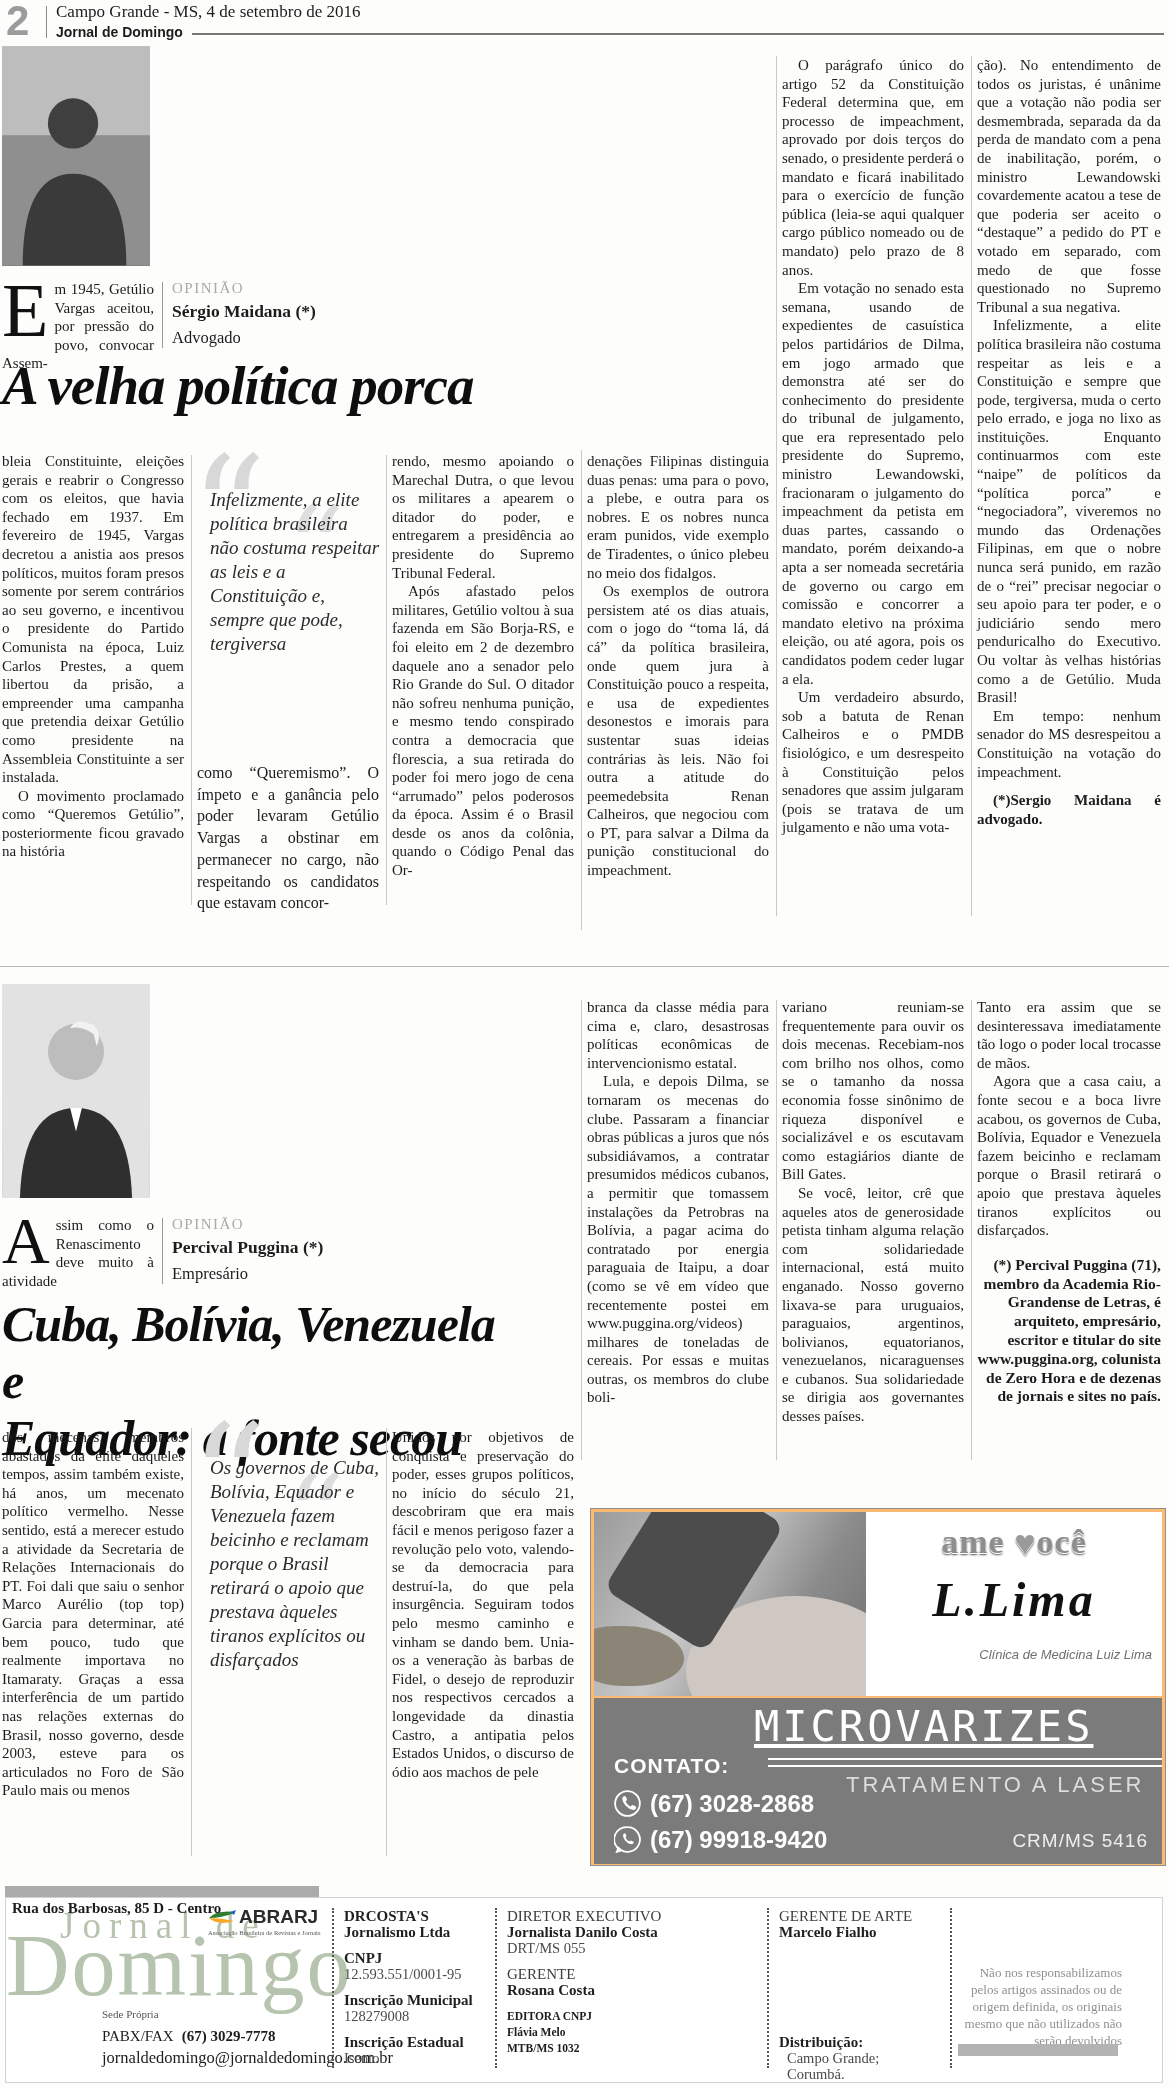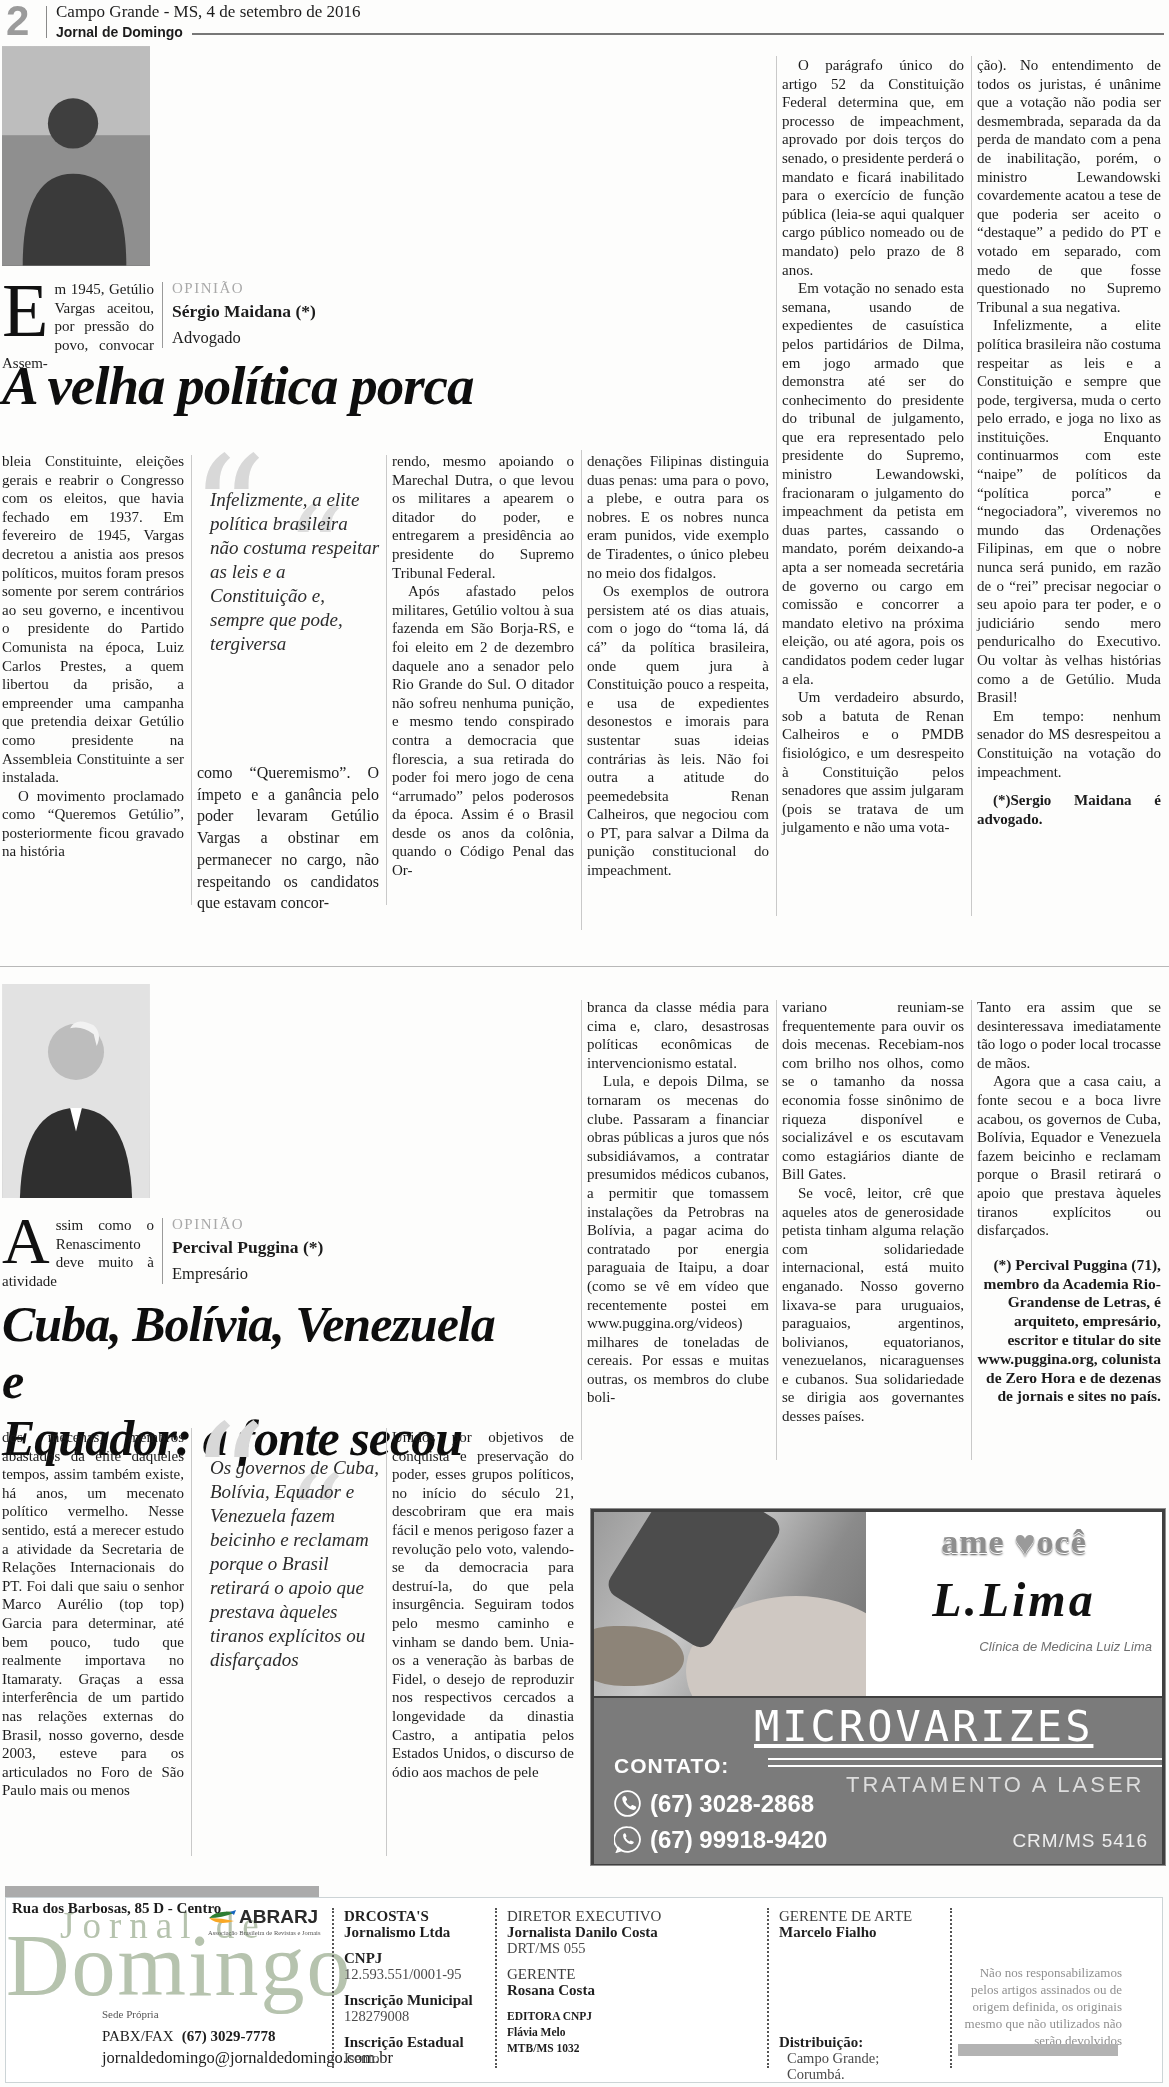--- a/index.html
+++ b/index.html
@@ -42,33 +42,33 @@
   .vr{position:absolute;width:1px;background:#c9c9c9;}
   .divider{position:absolute;left:0;top:966px;width:1169px;height:1px;background:#b8b8b8;}
   
   .pullquote{position:absolute;width:178px;}
   .qmark{position:absolute;font-family:"DejaVu Serif",serif;line-height:1;z-index:0;}
   .qm1{font-size:150px;color:#d8d8d8;left:-12px;top:-26px;}
   .qm2{font-size:115px;color:#dedede;left:84px;top:30px;}
   .pq-text{position:relative;z-index:1;font-style:italic;font-size:19px;line-height:24px;color:#2c2c2c;padding-top:26px;padding-left:8px;}
   
   .ad{position:absolute;left:590px;top:1508px;width:576px;height:358px;border:1px solid #8f8f8f;
-      background:#404040;padding:3px;box-sizing:border-box;font-family:"Liberation Sans",sans-serif;}
+      background:#fdba74;padding:3px;box-sizing:border-box;font-family:"Liberation Sans",sans-serif;}
   .ad-top{display:flex;height:184px;}
   .ad-photo{width:272px;position:relative;overflow:hidden;background:linear-gradient(120deg,#9a9a9a 0%,#c9c9c9 40%,#8b8b8b 70%,#6f6f6f 100%);}
   .ad-device{position:absolute;left:40px;top:-30px;width:120px;height:150px;background:#4c4c4c;border-radius:14px;transform:rotate(32deg);}
   .ad-skin{position:absolute;right:-40px;bottom:-50px;width:220px;height:150px;background:#cfc8c2;border-radius:50%;}
   .ad-hand{position:absolute;left:-20px;bottom:10px;width:110px;height:60px;background:#8d8478;border-radius:40% 60% 50% 50%;}
   .ad-logo{flex:1;background:#fff;position:relative;text-align:center;}
   .ad-brand{margin-top:10px;font-family:"Liberation Serif",serif;font-weight:bold;font-size:34px;color:#8e8e8e;
             text-shadow:0 1px 0 #fff,0 2px 2px #555;letter-spacing:1px;}
   .ad-heart{color:#9a9a9a;font-size:36px;vertical-align:-2px;}
   .ad-sig{font-family:"Liberation Serif",serif;font-style:italic;font-weight:bold;font-size:48px;
           letter-spacing:3px;color:#111;margin-top:8px;}
-  .ad-clinic{font-style:italic;font-size:13px;color:#6f6f6f;margin-top:12px;text-align:right;padding-right:10px;}
+  .ad-clinic{font-style:italic;font-size:13px;color:#6f6f6f;margin-top:20px;text-align:right;padding-right:10px;}
   .ad-band{position:relative;height:166px;background:#7b7b7b;margin-top:2px;color:#fff;}
   .ad-product{position:absolute;left:160px;top:4px;font-family:"DejaVu Sans Mono",monospace;
               font-size:42px;letter-spacing:3px;color:#fff;text-decoration:underline;}
   .ad-rule{position:absolute;left:174px;top:60px;width:394px;height:5px;border-top:2px solid #fff;border-bottom:2px solid #fff;}
   .ad-treat{position:absolute;left:252px;top:74px;font-size:22px;letter-spacing:3px;color:#ddd;}
   .ad-contato{position:absolute;left:20px;top:56px;font-weight:bold;font-size:21px;letter-spacing:1px;}
   .ad-phone{position:absolute;display:flex;gap:9px;font-size:24px;font-weight:bold;}
   .ad-ph1{left:20px;top:92px;}
   .ad-ph2{left:20px;top:128px;}
   .ad-phone svg{width:27px;height:27px;}

